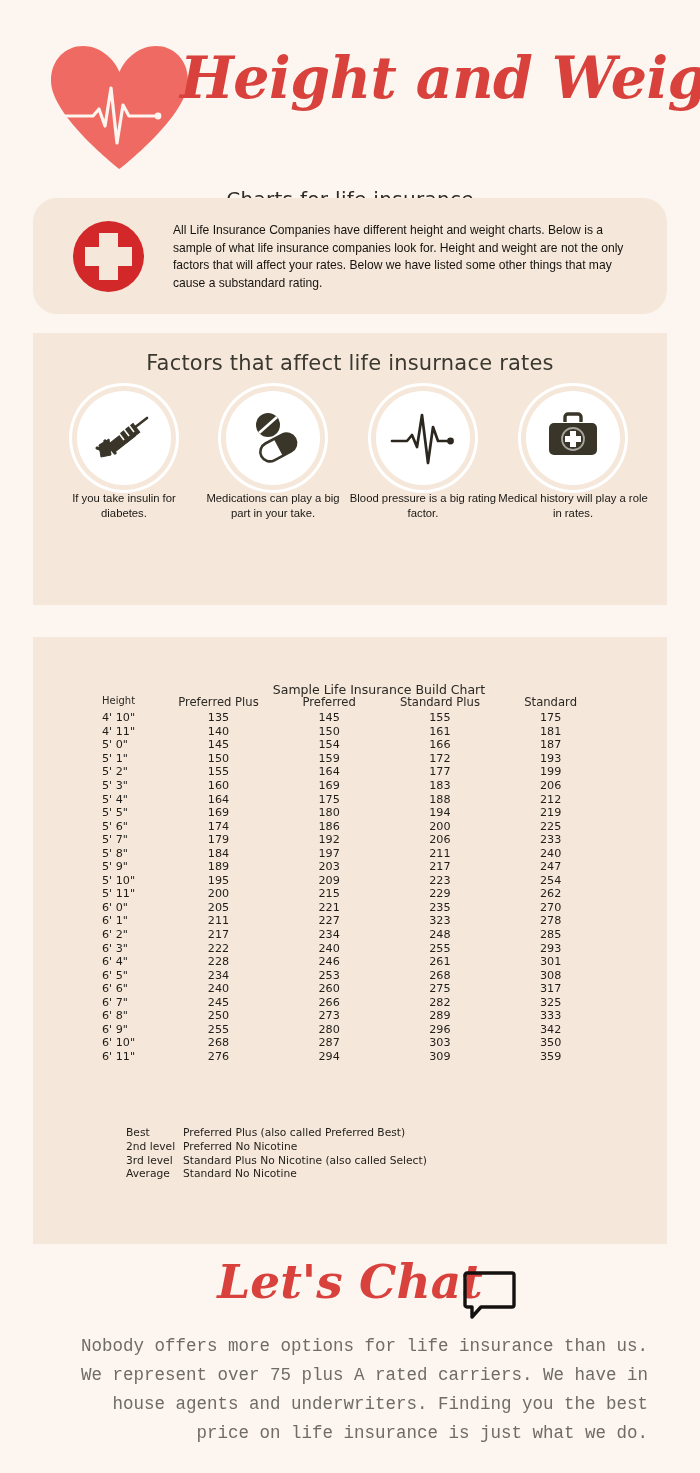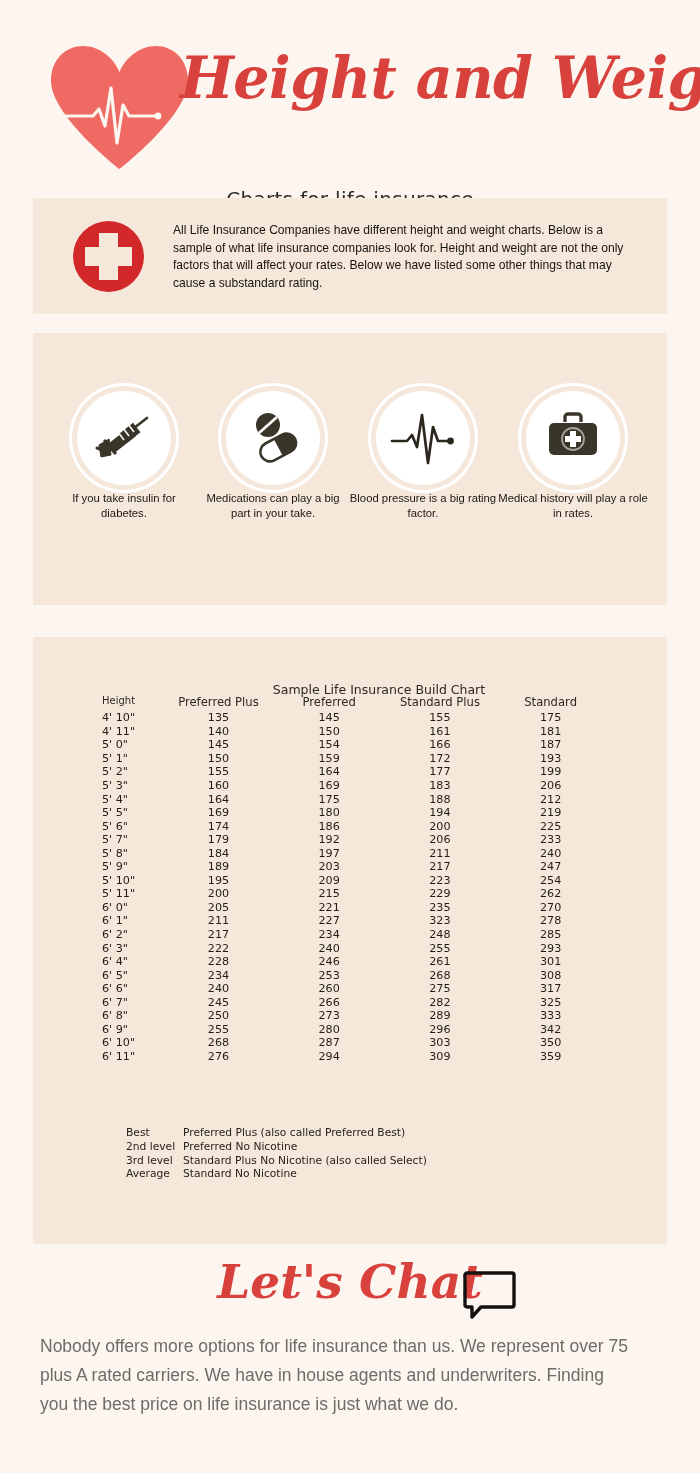--- a/index.html
+++ b/index.html
@@ -25,21 +25,21 @@
   }
   .subtitle{
     position:absolute;left:0;top:145px;width:700px;text-align:center;
     font-size:20px;color:#2e2b26;letter-spacing:0.3px;
     font-family:"DejaVu Sans", sans-serif;
     margin-top:42px;
   }
 
   
   .panel{position:absolute;left:33px;width:634px;background:#f5e8da;}
-  #panel-intro{top:198px;height:116px;}
+  #panel-intro{top:198px;height:116px;border-radius:24px;}
   #panel-factors{top:333px;height:272px;}
   #panel-chart{top:637px;height:607px;}
 
   
   .cross-badge{
     position:absolute;left:40px;top:23px;width:71px;height:71px;
     border-radius:50%;background:#d2282a;
   }
   .cross-badge .v{position:absolute;left:26px;top:12px;width:19px;height:47px;background:#f5e8da;}
   .cross-badge .h{position:absolute;left:12px;top:26px;width:47px;height:19px;background:#f5e8da;}
@@ -101,22 +101,22 @@
 
   
   .footer{position:absolute;left:0;top:1244px;width:700px;height:229px;}
   .lets-chat{
     position:absolute;left:0;top:10px;width:700px;text-align:center;
     font-family:"DejaVu Serif", serif;font-style:italic;font-weight:bold;
     font-size:47px;color:#d8413c;
   }
   .bubble{position:absolute;left:462px;top:1269px;width:55px;height:52px;}
   .footer-text{
-    position:absolute;left:40px;top:88px;width:596px;text-align:left;
-    font-family:Liberation Sans, sans-serif;
+    position:absolute;left:52px;top:88px;width:596px;text-align:right;
+    font-family:Liberation Mono, monospace;
     font-size:17.5px;line-height:29px;color:#6f6c68;
   }
 </style>
 </head>
 <body>
 
 <div class="page">
 
   <div class="header">
     <div class="logo-heart">
@@ -134,20 +134,21 @@
 
   <div class="panel" id="panel-intro">
     <div class="cross-badge">
       <div class="v"></div>
         <div class="h"></div>
     </div>
     <div class="intro-text">All Life Insurance Companies have different height and weight charts.  Below is a sample of what life insurance companies look for.  Height and weight are not the only factors that will affect your rates.  Below we have listed some other things that may cause a substandard rating.</div>
   </div>
 
   <div class="panel" id="panel-factors">
+    <div class="factors-title">Factors that affect life insurnace rates</div>
 
     <div class="factor" id="factor-0">
       <div class="ring">
         <svg viewBox="0 0 66 66" width="66" height="66">
           <g fill="#3a3529" stroke="#3a3529">
             <line x1="12" y1="47" x2="56" y2="13" stroke-width="2.6" stroke-linecap="round"></line>
             <rect x="18" y="30" width="26" height="10" transform="rotate(-38 31 35)" fill="#3a3529"></rect>
             <rect x="30" y="23" width="17" height="11" transform="rotate(-38 38 28)" fill="#3a3529"></rect>
             <line x1="14" y1="36" x2="24" y2="48" stroke-width="3.4" stroke-linecap="round"></line>
             <polygon points="8,40 18,34 20,50 10,52" fill="#3a3529"></polygon>

